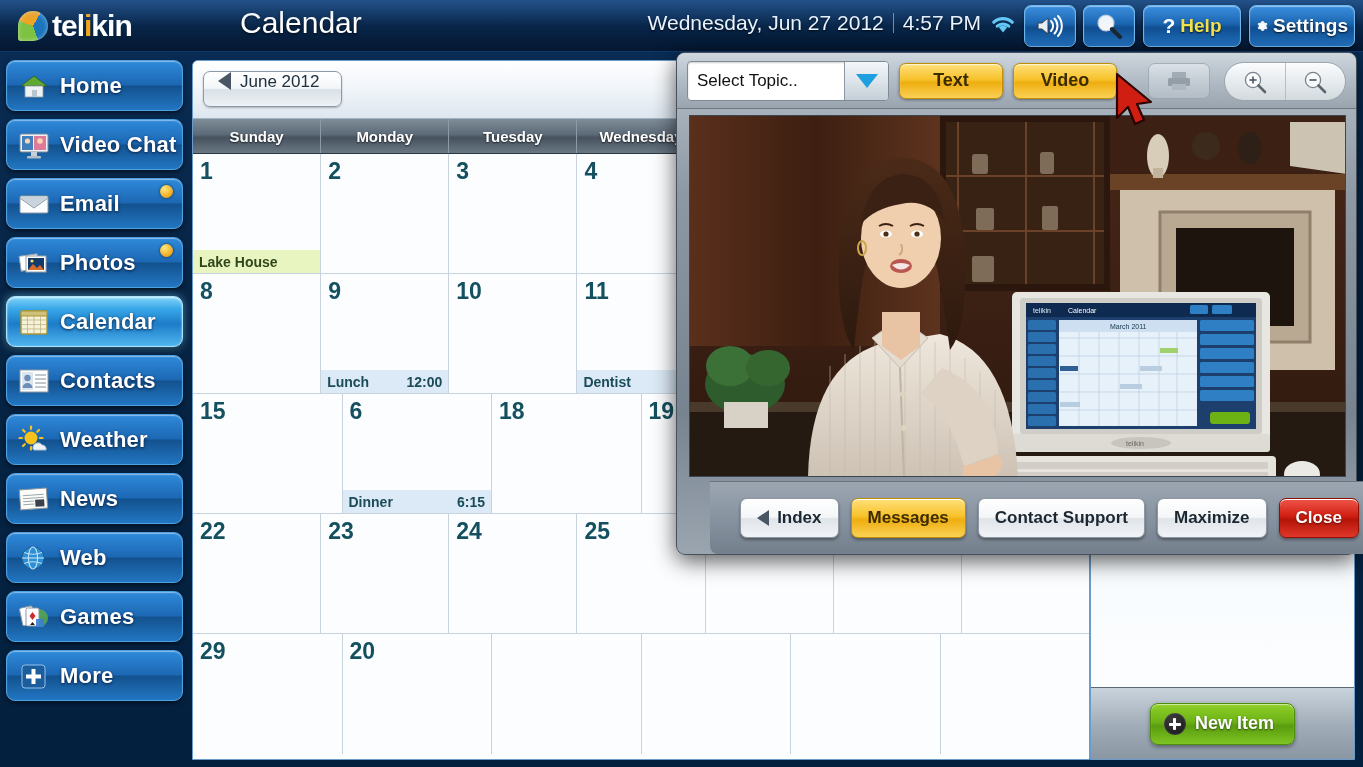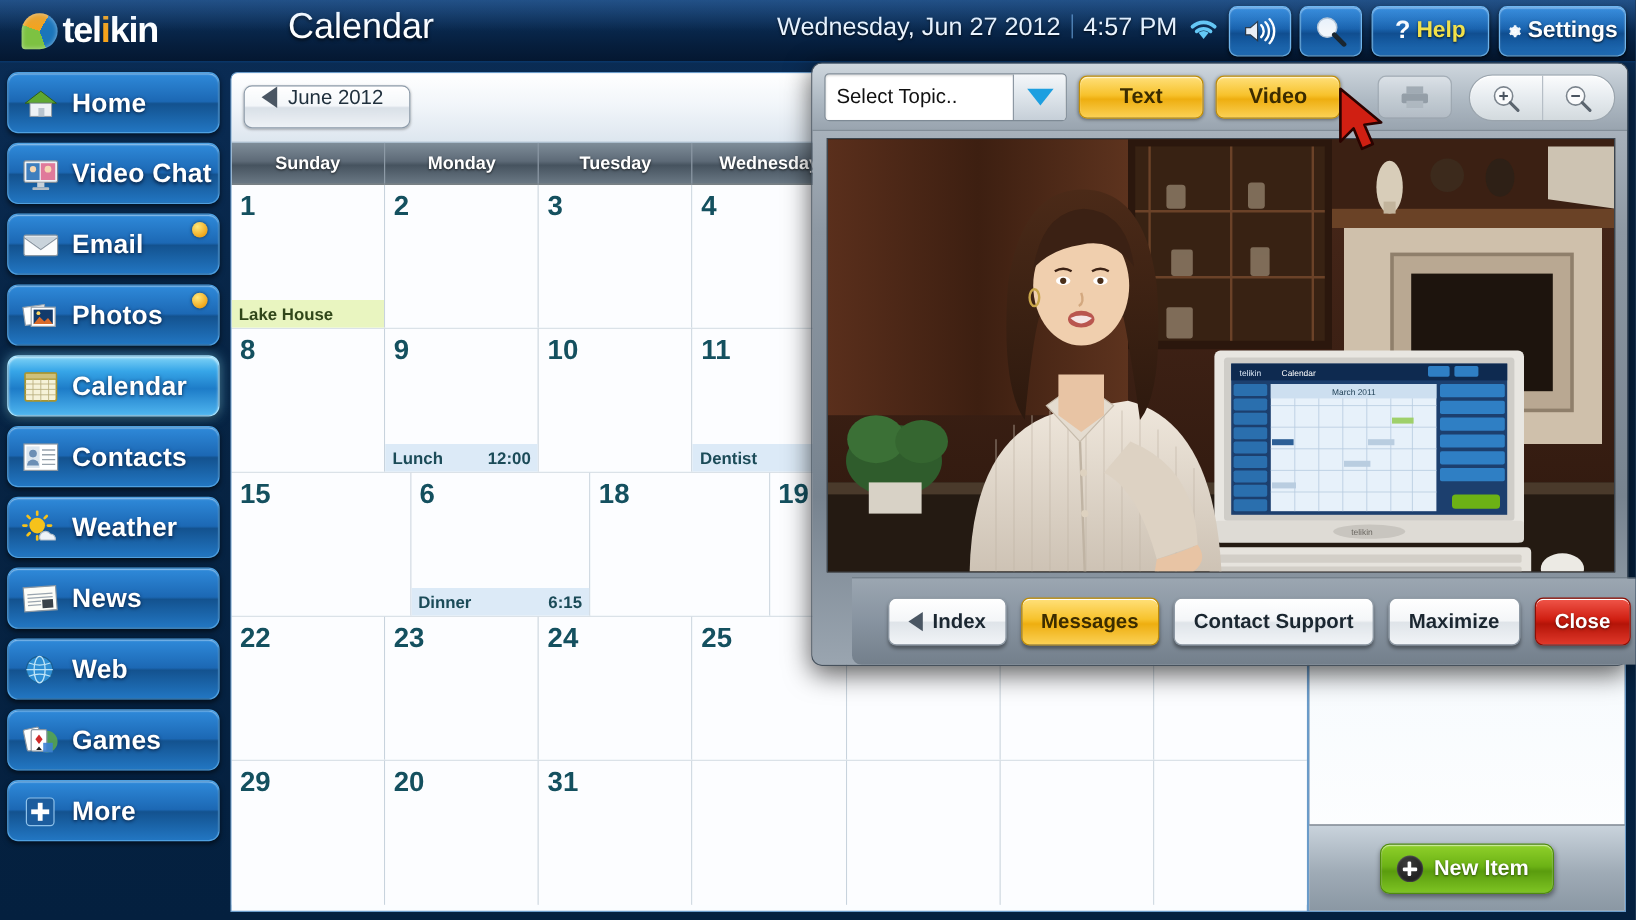--- a/index.html
+++ b/index.html
@@ -645,23 +645,20 @@
           <div class="day">
             <div class="day-num">28</div>
           </div>
         </div>
         <div class="week">
           <div class="day">
             <div class="day-num">29</div>
           </div>
           <div class="day">
             <div class="day-num">20</div>
-          </div>
-          <div class="day">
-            <div class="day-num">31</div>
           </div>
           <div class="day">
             <div class="day-num"></div>
           </div>
           <div class="day">
             <div class="day-num"></div>
           </div>
           <div class="day">
             <div class="day-num"></div>
           </div>

